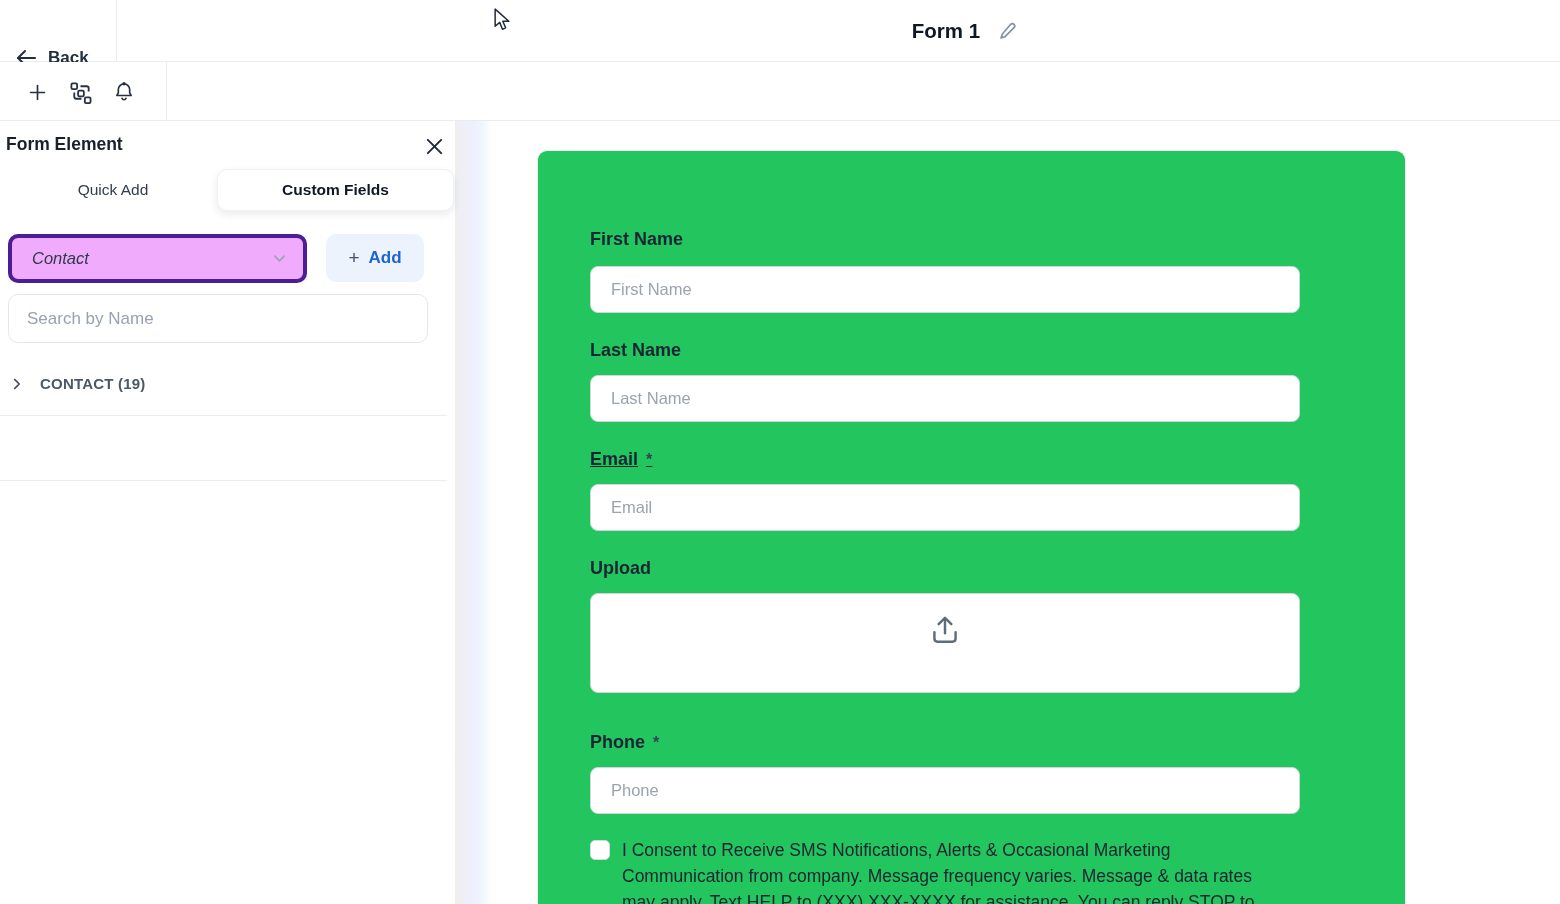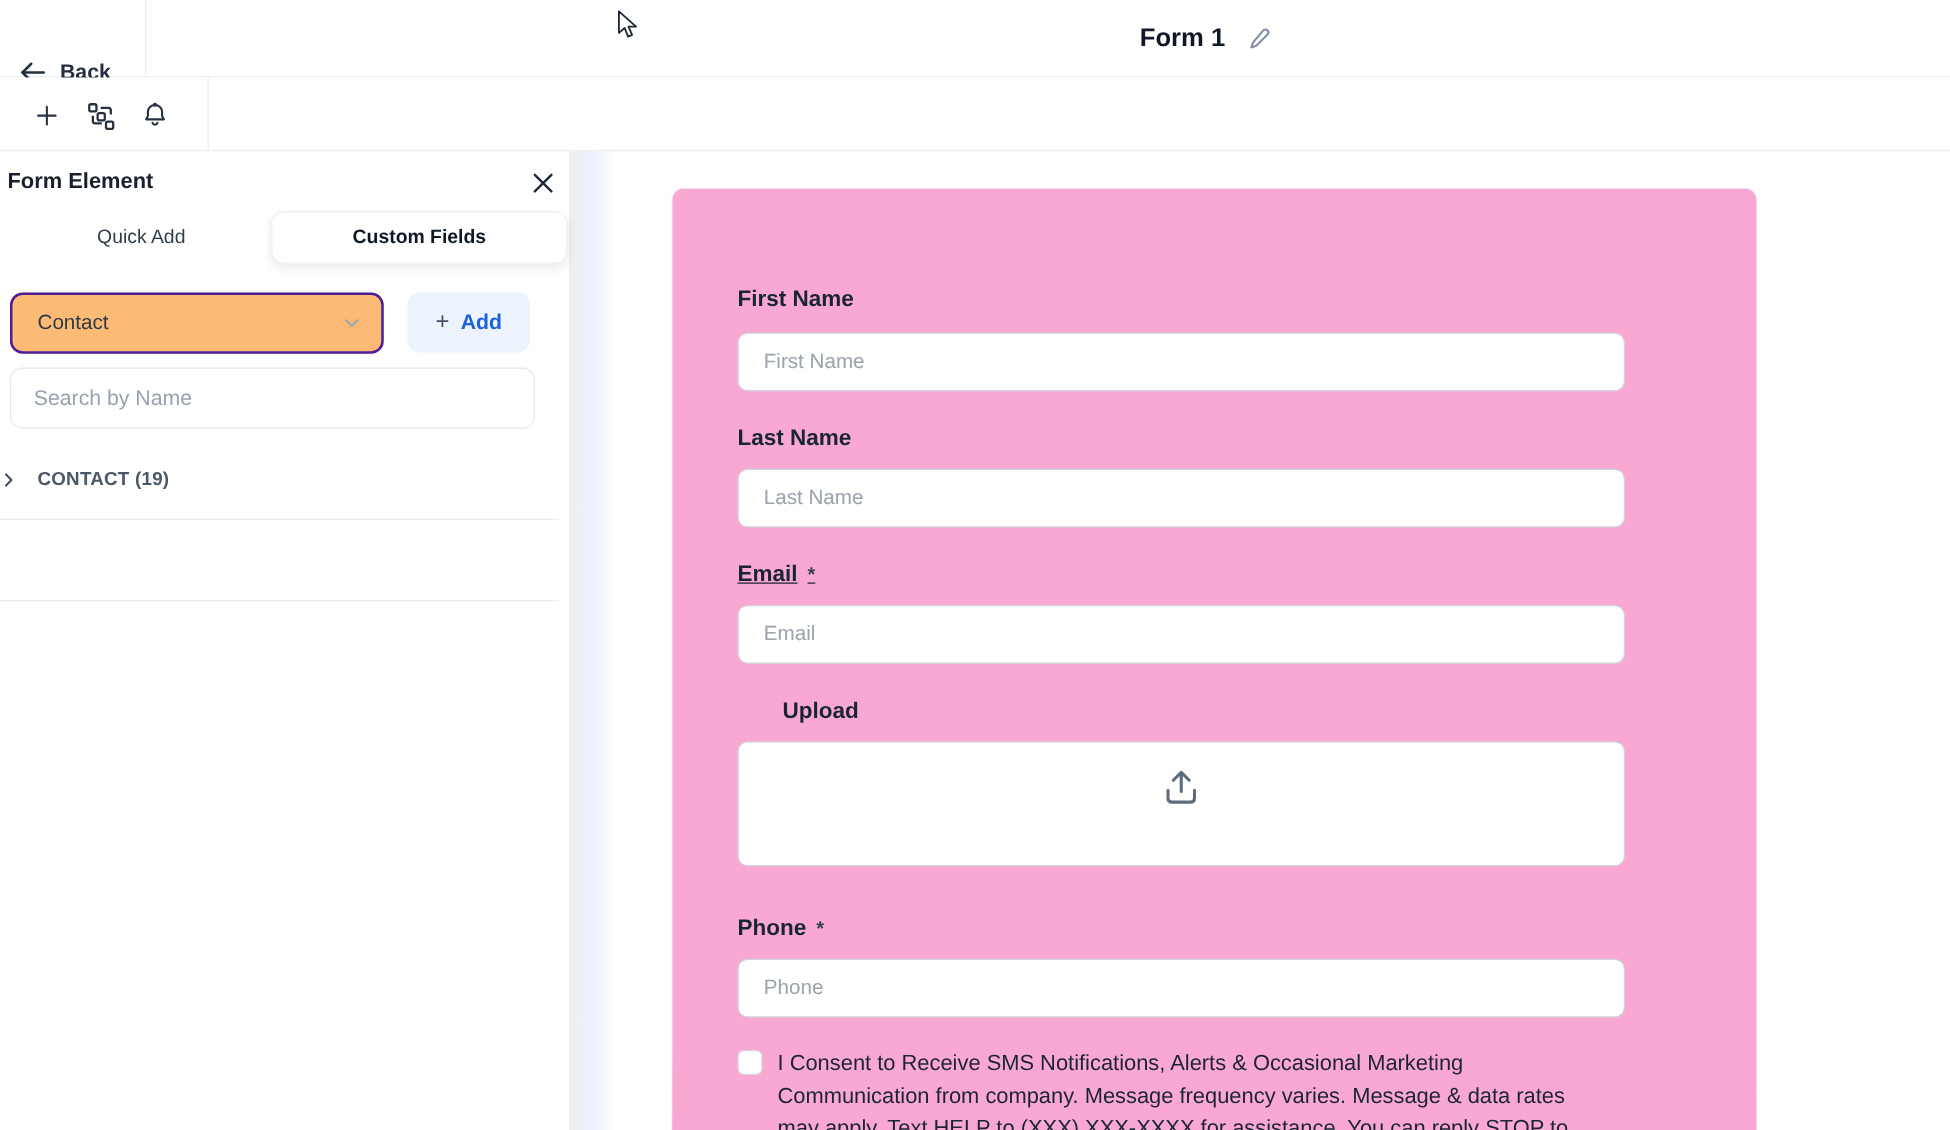--- a/index.html
+++ b/index.html
@@ -29,42 +29,42 @@
   .panel-title { position:absolute; left:6px; top:13px; font-size:17.5px; font-weight:600; color:#17202c; }
   .panel-close { position:absolute; left:422px; top:13px; width:24px; height:24px; display:flex;
     align-items:center; justify-content:center; cursor:pointer; }
   .tab-quick { position:absolute; left:40px; top:48px; width:146px; height:42px; display:flex;
     align-items:center; justify-content:center; font-size:15.5px; color:#313d4b; cursor:pointer; }
   .tab-custom { position:absolute; left:217px; top:48px; width:237px; height:42px; background:#fff;
     border:1px solid #f0f1f4; border-radius:10px; box-shadow:0 3px 8px rgba(16,24,40,0.09);
     display:flex; align-items:center; justify-content:center; font-size:15.5px; font-weight:700;
     color:#0f1827; cursor:pointer;text-align:center; }
   .obj-select { position:absolute; left:8px; top:113px; width:299px; height:49px;
-    border:2px solid #4c1d95; border-radius:10px; display:flex; align-items:center;
-    padding:0 16px 0 20px; cursor:pointer; background:#fdba74; }
+    border:4px solid #4c1d95; border-radius:10px; display:flex; align-items:center;
+    padding:0 16px 0 20px; cursor:pointer; background:#f0abfc;font-style:italic; }
   .obj-select .val { font-size:16.5px; color:#2e3a48; flex:1; }
   .add-btn { position:absolute; left:326px; top:113px; width:98px; height:48px; background:#ecf3fd;
     border-radius:10px; display:flex; align-items:center; justify-content:center; gap:9px;
     cursor:pointer; }
   .add-btn .plus { font-size:19px; color:#44536a; font-weight:400; }
   .add-btn .lbl { font-size:17px; font-weight:600; color:#1d63d8; }
   .search-input { position:absolute; left:8px; top:173px; width:420px; height:49px;
     border:1px solid #e4e7ec; border-radius:10px; padding:0 18px; font-size:17px; color:#2e3a48;
     outline:none; font-family:inherit; }
   .search-input::placeholder { color:#98a2b3; }
   .section-row { position:absolute; left:0; width:447px; height:65px; display:flex; align-items:center;
-    gap:16px; cursor:pointer; }
+    gap:16px; padding-left:10px; cursor:pointer; }
   .section-row .s-label { font-size:15px; font-weight:600; color:#4a5868; letter-spacing:0.2px; }
   .section-div { position:absolute; left:0; width:447px; height:1px; background:#e9edf2; }
 
   .edge-gradient { position:absolute; left:455px; top:121px; width:37px; height:783px; z-index:3;
     background:linear-gradient(to right,#efefef 0%,#edeffd 45%,#eff6fe 72%,#ffffff 100%); }
 
   
-  .canvas { position:absolute; left:537px; top:150px; width:869px; height:754px; background:#f9a8d4;
+  .canvas { position:absolute; left:537px; top:150px; width:869px; height:754px; background:#22c55e;
     border-left:1px solid #edeff2; border-right:1px solid #edeff2; border-top:1px solid #f1f3f6;
     border-radius:10px 10px 0 0; z-index:1; }
   .f-label { position:absolute; left:52px; font-size:18px; font-weight:600; color:#1a2534; }
   .f-label .req { font-size:16px; color:#374151; margin-left:8px; }
   .f-input { position:absolute; left:52px; width:710px; height:47px; border:1px solid #cfd5db;
     border-radius:8px; padding:0 20px; font-size:16.5px; color:#2e3a48; outline:none;
     font-family:inherit; background:#fff; }
   .f-input::placeholder { color:#9aa3ae; }
   .upload-box { position:absolute; left:52px; top:442px; width:710px; height:100px;
     border:1px solid #cfd5db; border-radius:8px; display:flex; align-items:center;
@@ -181,21 +181,21 @@
   <div class="f-label" style="top:189px;">
     <span>Last Name</span>
   </div>
   <input class="f-input" style="top: 224px;" value="" placeholder="Last Name">
 
   <div class="f-label" style="top:298px;text-decoration:underline;">
     <span>Email</span><span class="req">*</span>
   </div>
   <input class="f-input" style="top: 333px;" value="" placeholder="Email">
 
-  <div class="f-label" style="top:407px;margin-left:36px;">
+  <div class="f-label" style="top:407px;">
     <span>Upload</span>
   </div>
   <div class="upload-box">
     <span>
       <svg width="36" height="36" viewBox="0 0 34 34" fill="none" stroke="#5d6c7b" stroke-width="2.3" stroke-linecap="round" stroke-linejoin="round">
         <path d="M17 21 V7"></path>
         <path d="M11 12.5 L17 6.5 L23 12.5"></path>
         <path d="M7 20 V26 Q7 29 10 29 H24 Q27 29 27 26 V20"></path>
       </svg>
     </span>

